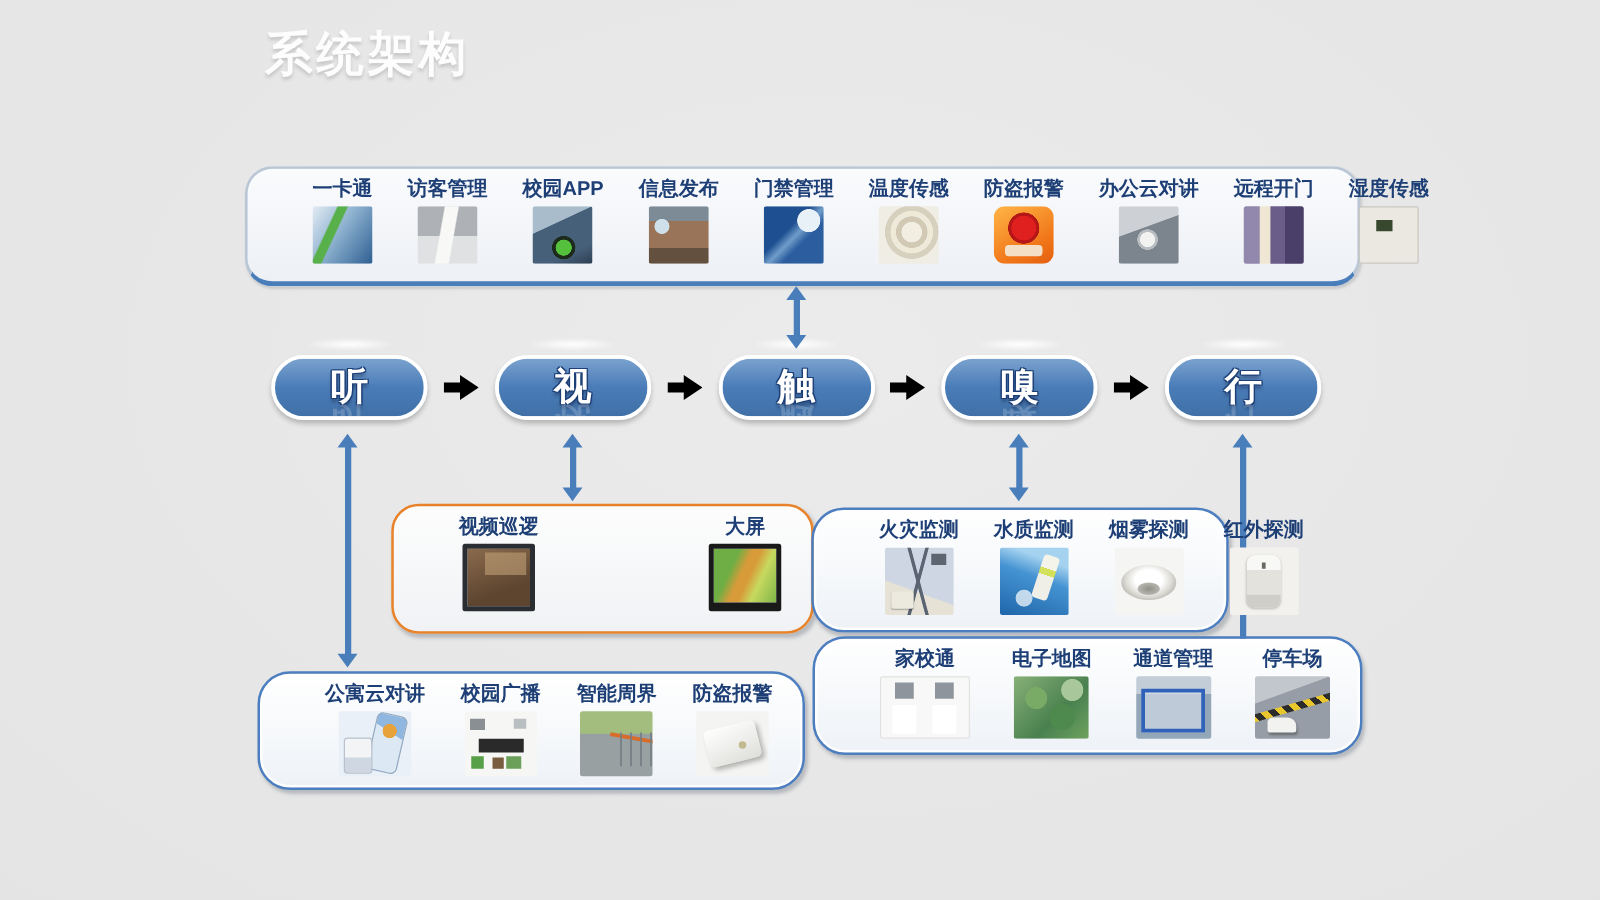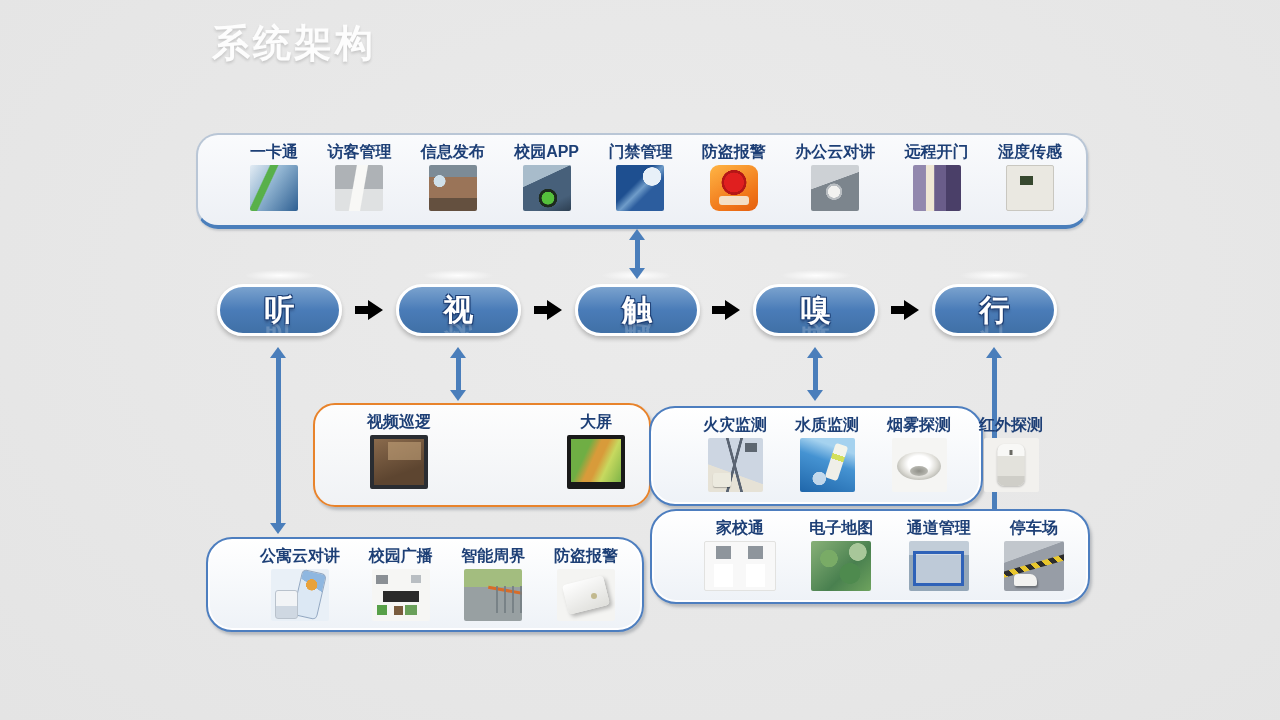--- a/index.html
+++ b/index.html
@@ -114,30 +114,34 @@
     <div class="items">
       <div class="item">
         <span class="lbl">一卡通</span>
         <div class="img timg t1"></div>
       </div>
       <div class="item">
         <span class="lbl">访客管理</span>
         <div class="img timg t2"></div>
       </div>
       <div class="item">
+        <span class="lbl">校园APP</span>
+        <div class="img timg t3"></div>
+      </div>
+      <div class="item">
         <span class="lbl">信息发布</span>
         <div class="img timg t4"></div>
       </div>
       <div class="item">
-        <span class="lbl">校园APP</span>
-        <div class="img timg t3"></div>
-      </div>
-      <div class="item">
         <span class="lbl">门禁管理</span>
         <div class="img timg t5"></div>
+      </div>
+      <div class="item">
+        <span class="lbl">温度传感</span>
+        <div class="img timg t6"></div>
       </div>
       <div class="item">
         <span class="lbl">防盗报警</span>
         <div class="img timg t7"></div>
       </div>
       <div class="item">
         <span class="lbl">办公云对讲</span>
         <div class="img timg t8"></div>
       </div>
       <div class="item">

